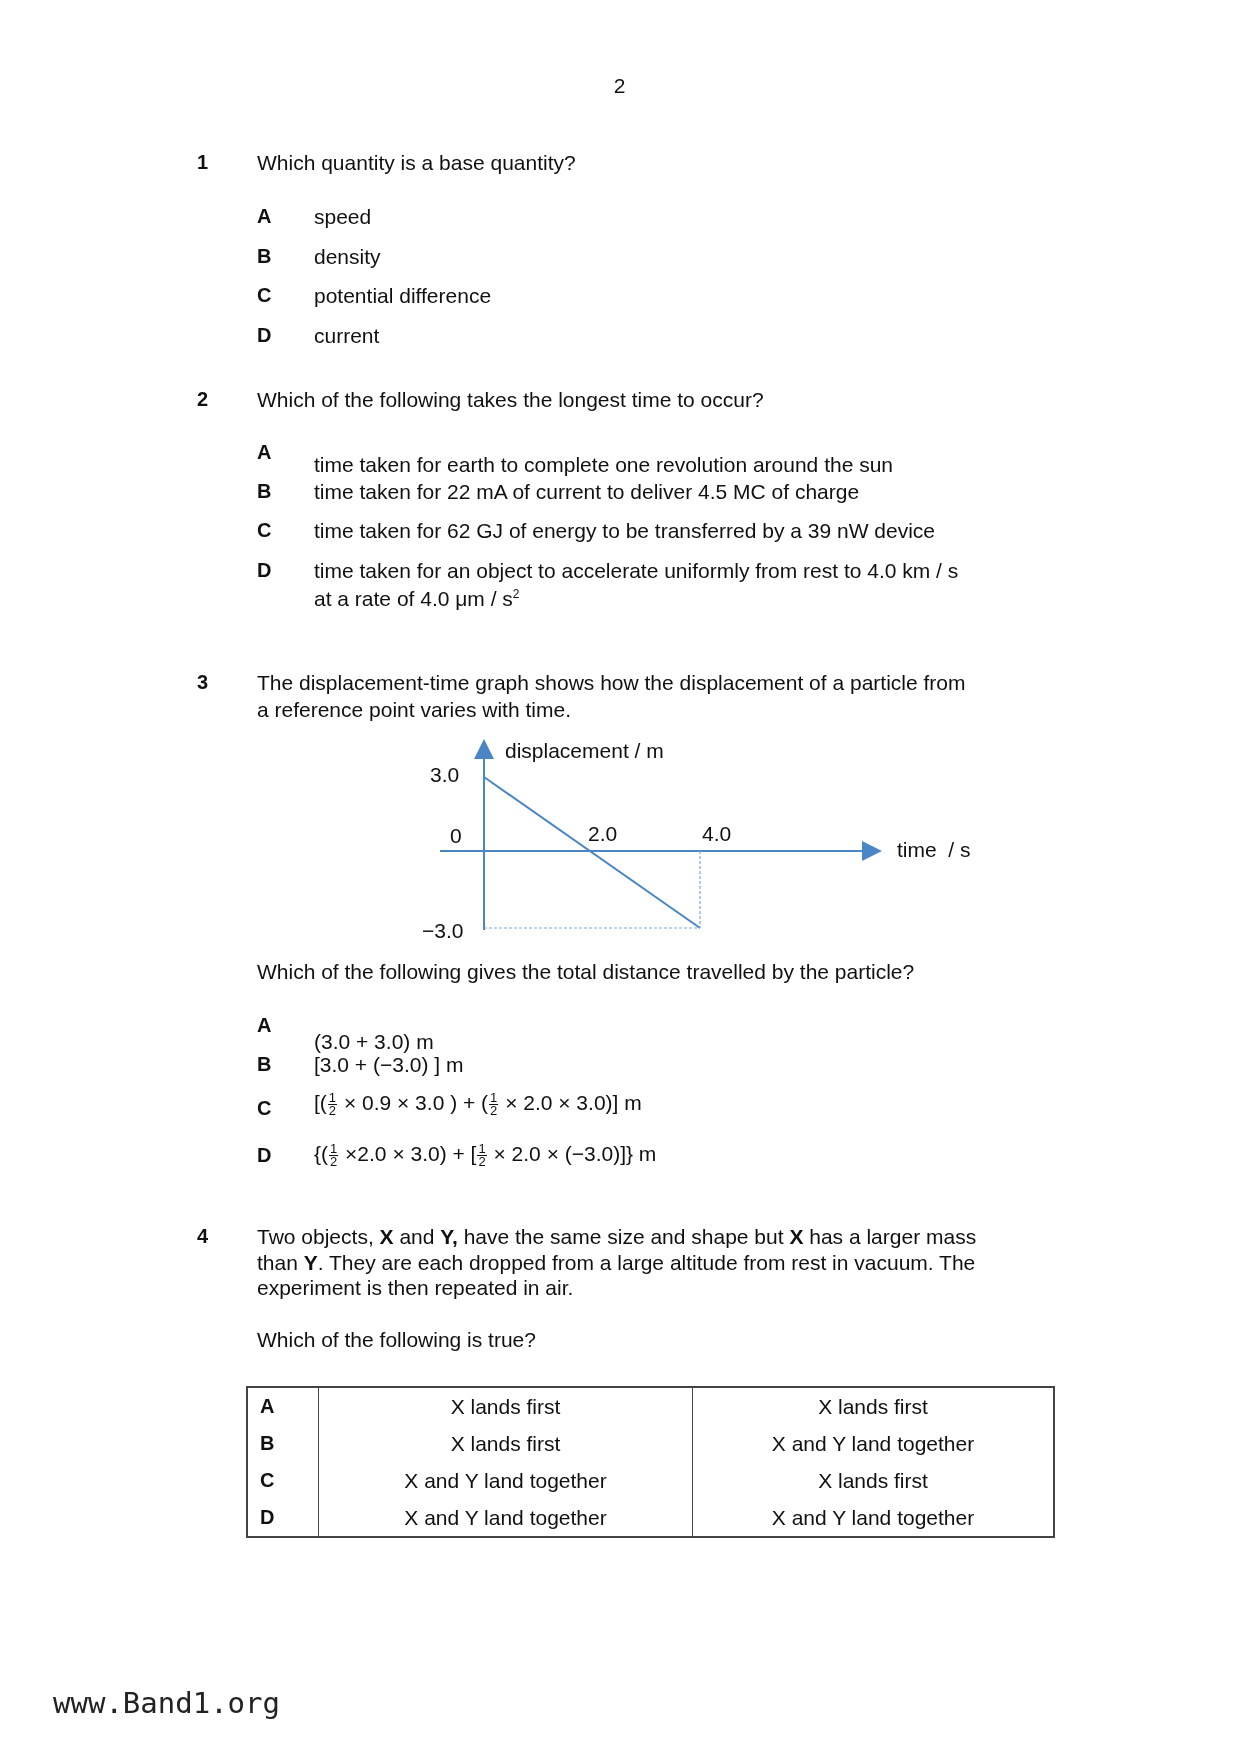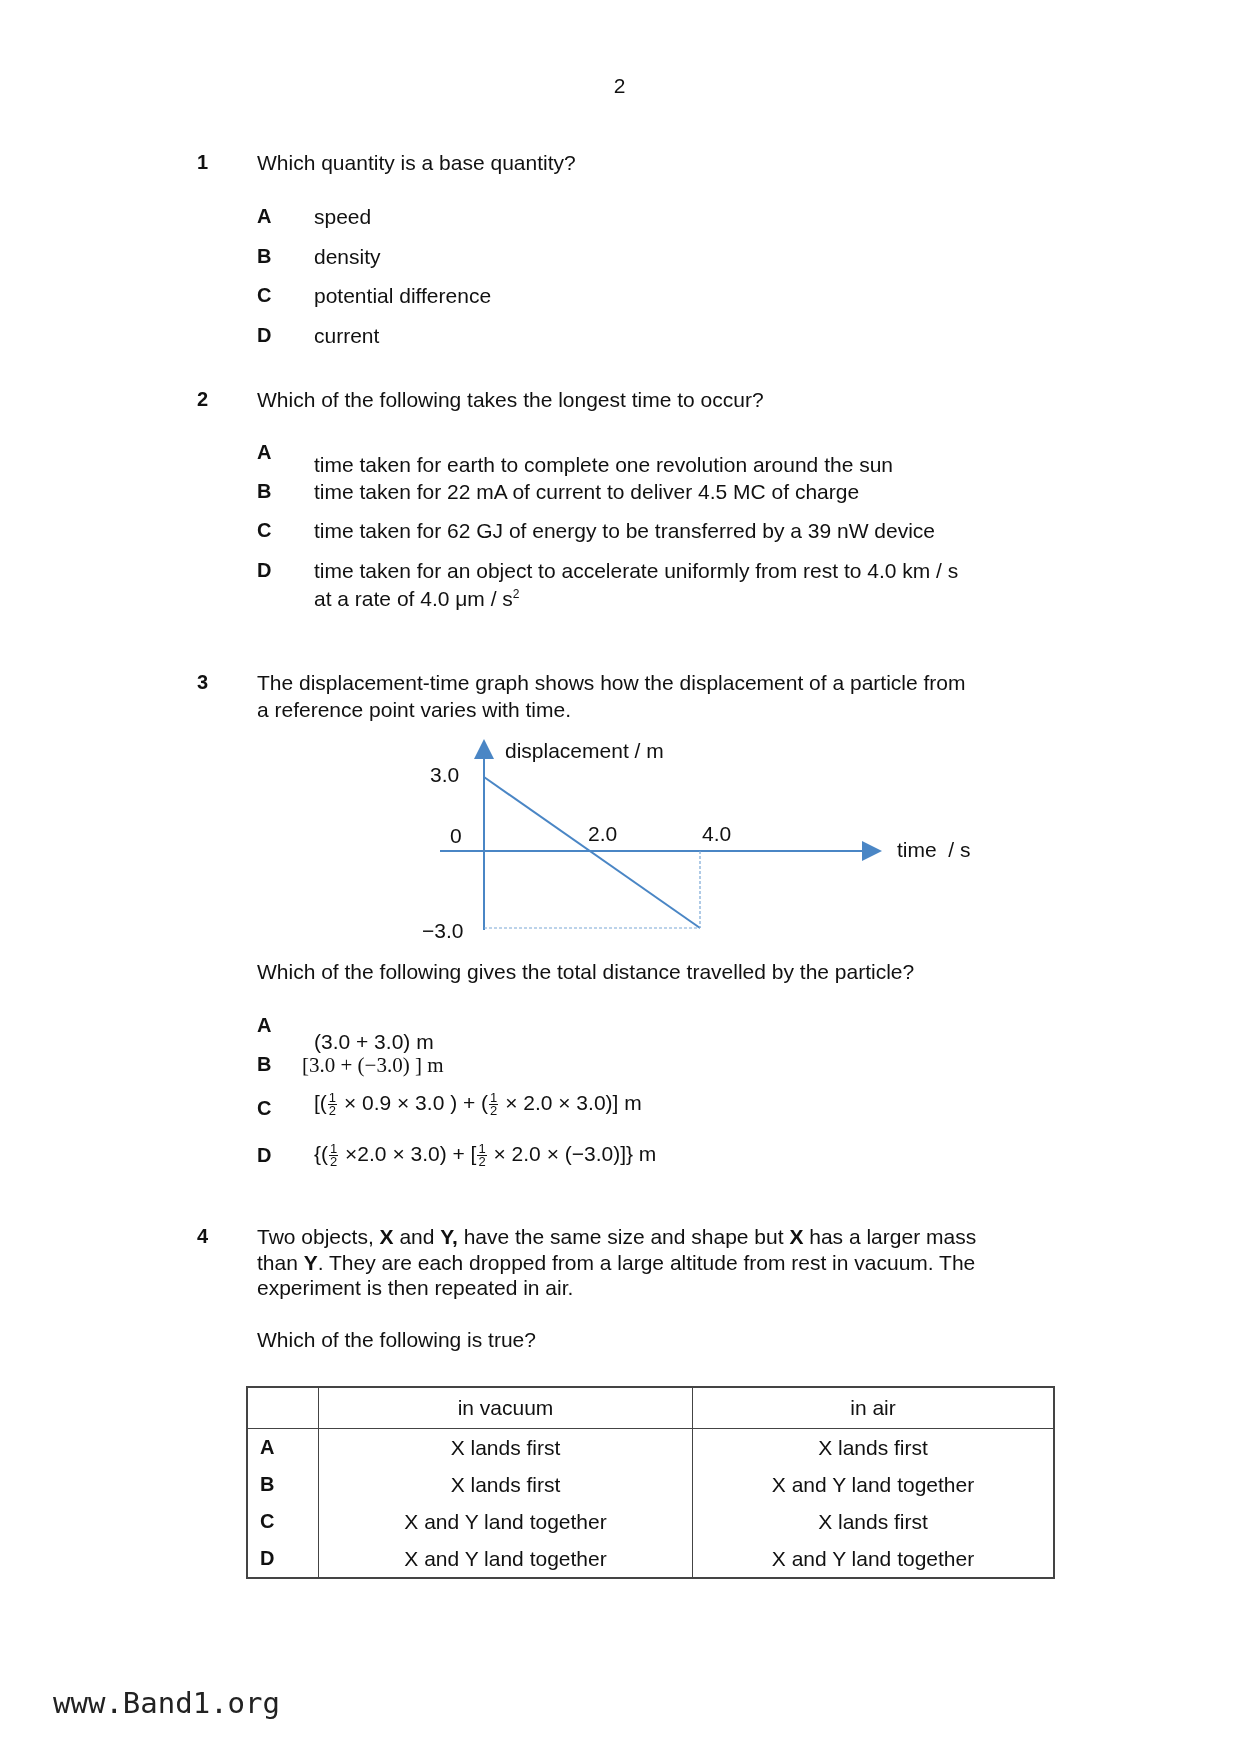--- a/index.html
+++ b/index.html
@@ -81,45 +81,40 @@
     <text x="2" y="203" font-size="21" fill="#111">−3.0</text>
     <text x="168" y="106" font-size="21" fill="#111">2.0</text>
     <text x="282" y="106" font-size="21" fill="#111">4.0</text>
     <text x="477" y="122" font-size="21" fill="#111" style="white-space:pre">time  / s</text>
   </svg>
 
   <div class="abs" style="left:257px; top:960px;">Which of the following gives the total distance travelled by the particle?</div>
   <div class="abs opt-letter" style="left:257px; top:1014px;">A</div>
   <div class="abs" style="left:314px; top:1014px;margin-top:16px;">(3.0 + 3.0) m</div>
   <div class="abs opt-letter" style="left:257px; top:1053px;">B</div>
-  <div class="abs" style="left:302px; top:1053px;font-family:Liberation Serif, serif;">[3.0 + (−3.0) ] m</div>
+  <div class="abs" style="left:314px; top:1053px;">[3.0 + (−3.0) ] m</div>
   <div class="abs opt-letter" style="left:257px; top:1097px;">C</div>
   <div class="abs" style="left:314px; top:1091px;">
     <span>[(</span><span class="frac"><span class="num">1</span><span>2</span></span><span> × 0.9 × 3.0 ) + (</span><span class="frac"><span class="num">1</span><span>2</span></span><span> × 2.0 × 3.0)] m</span>
   </div>
   <div class="abs opt-letter" style="left:257px; top:1144px;">D</div>
   <div class="abs" style="left:314px; top:1142px;">
     <span>{(</span><span class="frac"><span class="num">1</span><span>2</span></span><span> ×2.0 × 3.0) + [</span><span class="frac"><span class="num">1</span><span>2</span></span><span> × 2.0 × (−3.0)]} m</span>
   </div>
 </div>
 
 <div>
   <div class="abs qnum" style="left:197px; top:1225px;">4</div>
   <div class="abs" style="left:257px; top:1225px;"><span>Two objects, </span><b>X</b><span> and </span><b>Y,</b><span> have the same size and shape but </span><b>X</b><span> has a larger mass</span></div>
   <div class="abs" style="left:257px; top:1251px;"><span>than </span><b>Y</b><span>. They are each dropped from a large altitude from rest in vacuum. The</span></div>
   <div class="abs" style="left:257px; top:1276px;">experiment is then repeated in air.</div>
   <div class="abs" style="left:257px; top:1328px;">Which of the following is true?</div>
 
   <table class="q4">
     <tbody>
-        <tr>
-      <th class="c0"></th>
-      <th class="c1">in vacuum</th>
-      <th class="c2">in air</th>
-    </tr>
     <tr>
       <td class="c0">A</td>
       <td class="c1">X lands first</td>
       <td class="c2">X lands first</td>
     </tr>
     <tr>
       <td class="c0">B</td>
       <td class="c1">X lands first</td>
       <td class="c2">X and Y land together</td>
     </tr>

